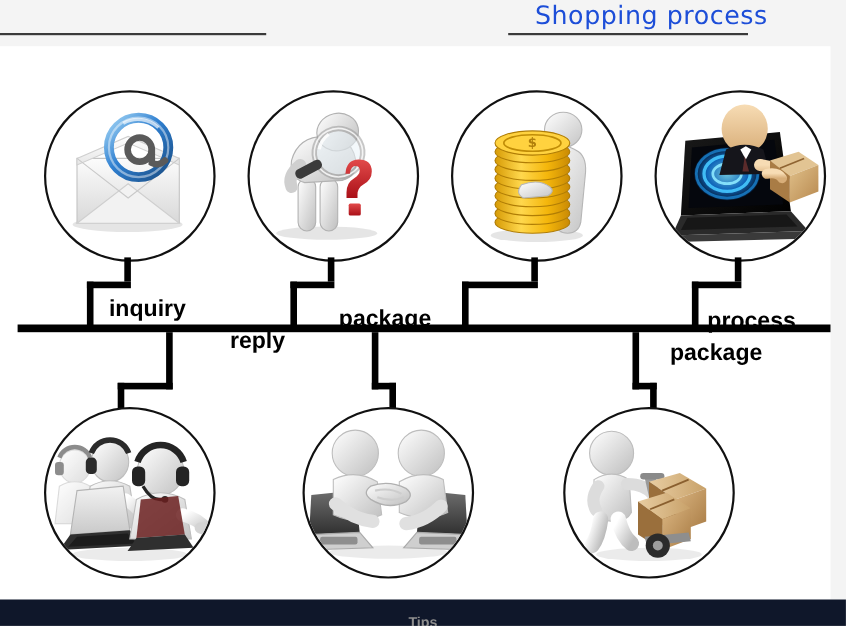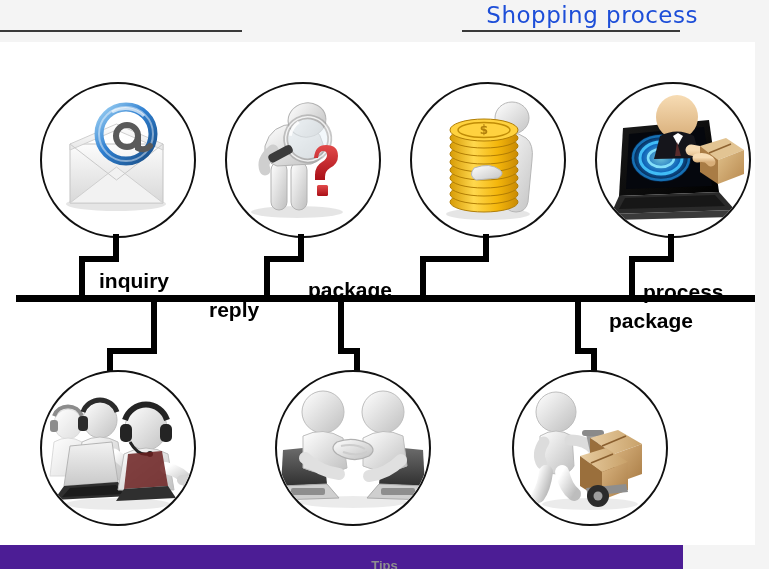--- a/index.html
+++ b/index.html
@@ -47,22 +47,22 @@
     position: absolute;
     left: 0; top: 42px;
     width: 755px; height: 503px;
     background: #ffffff;
   }
 
   
   #footer {
     position: absolute;
     left: 0; top: 545px;
-    width: 683px; height: 24px;
-    background: #4c1d95;
+    width: 769px; height: 24px;
+    background: #0f172a;
   }
   #footer-text {
     position: absolute;
     left: 0; top: 14px;
     width: 769px;
     text-align: center;
     font-size: 13px;
     font-weight: bold;
     color: #8e8e8e;
     overflow: hidden;

